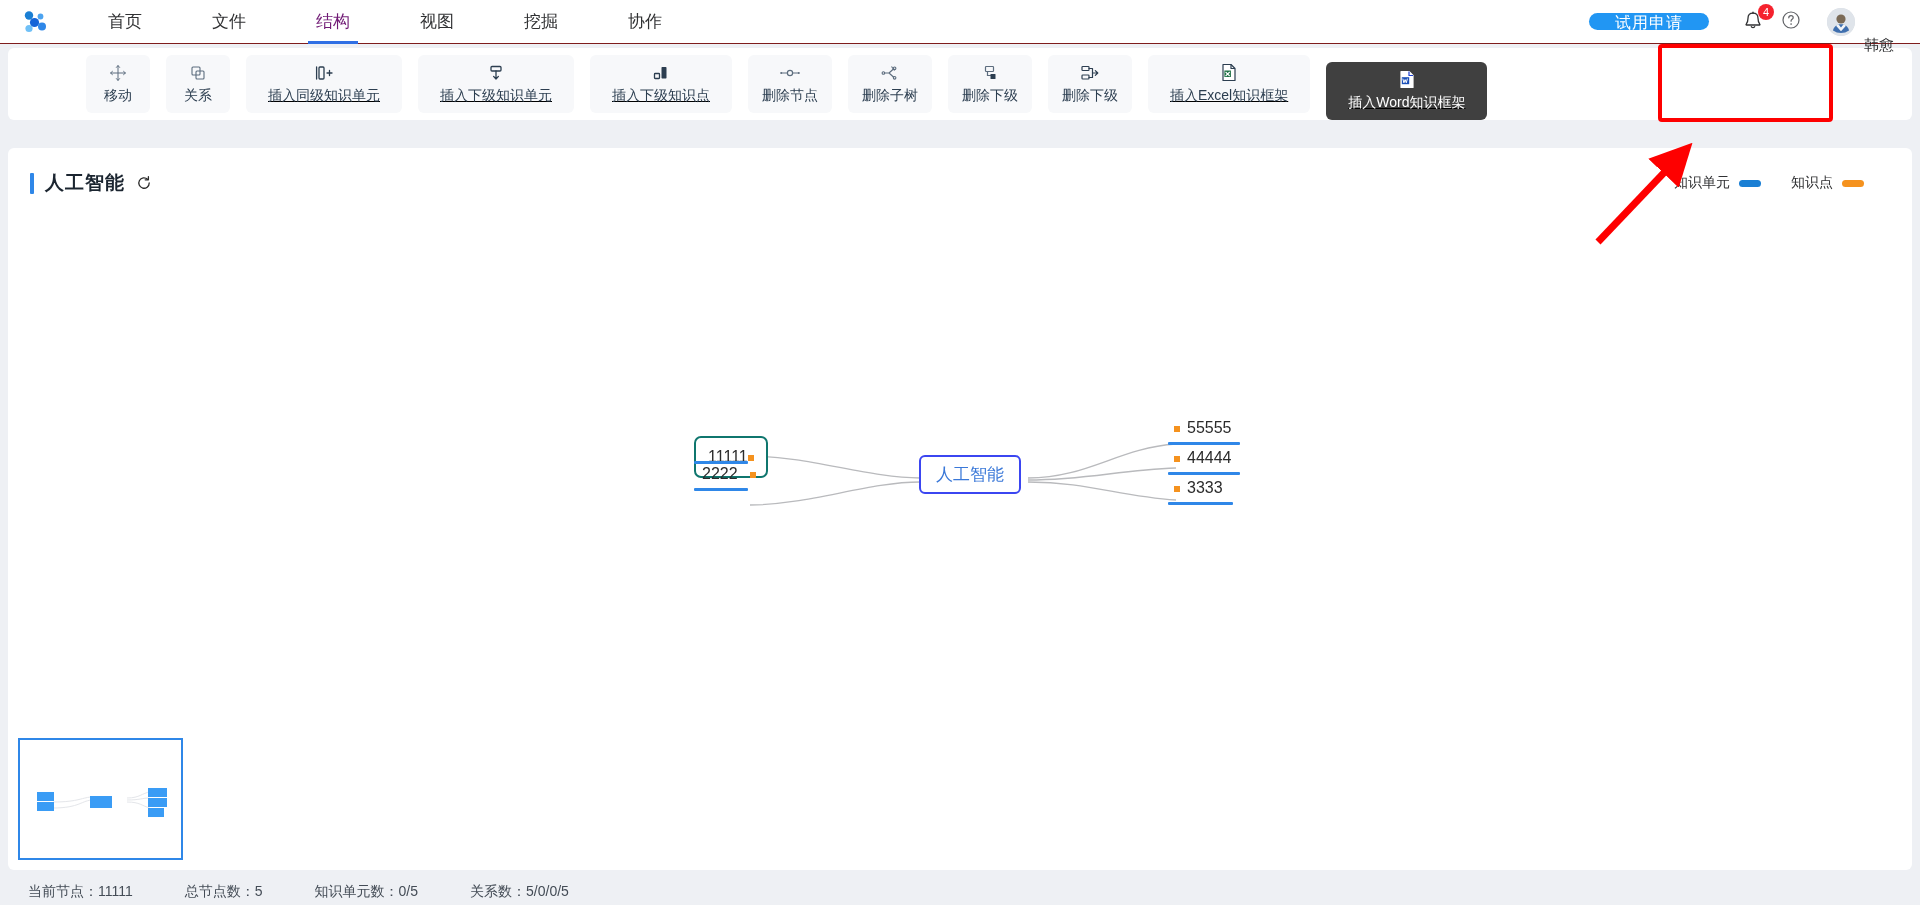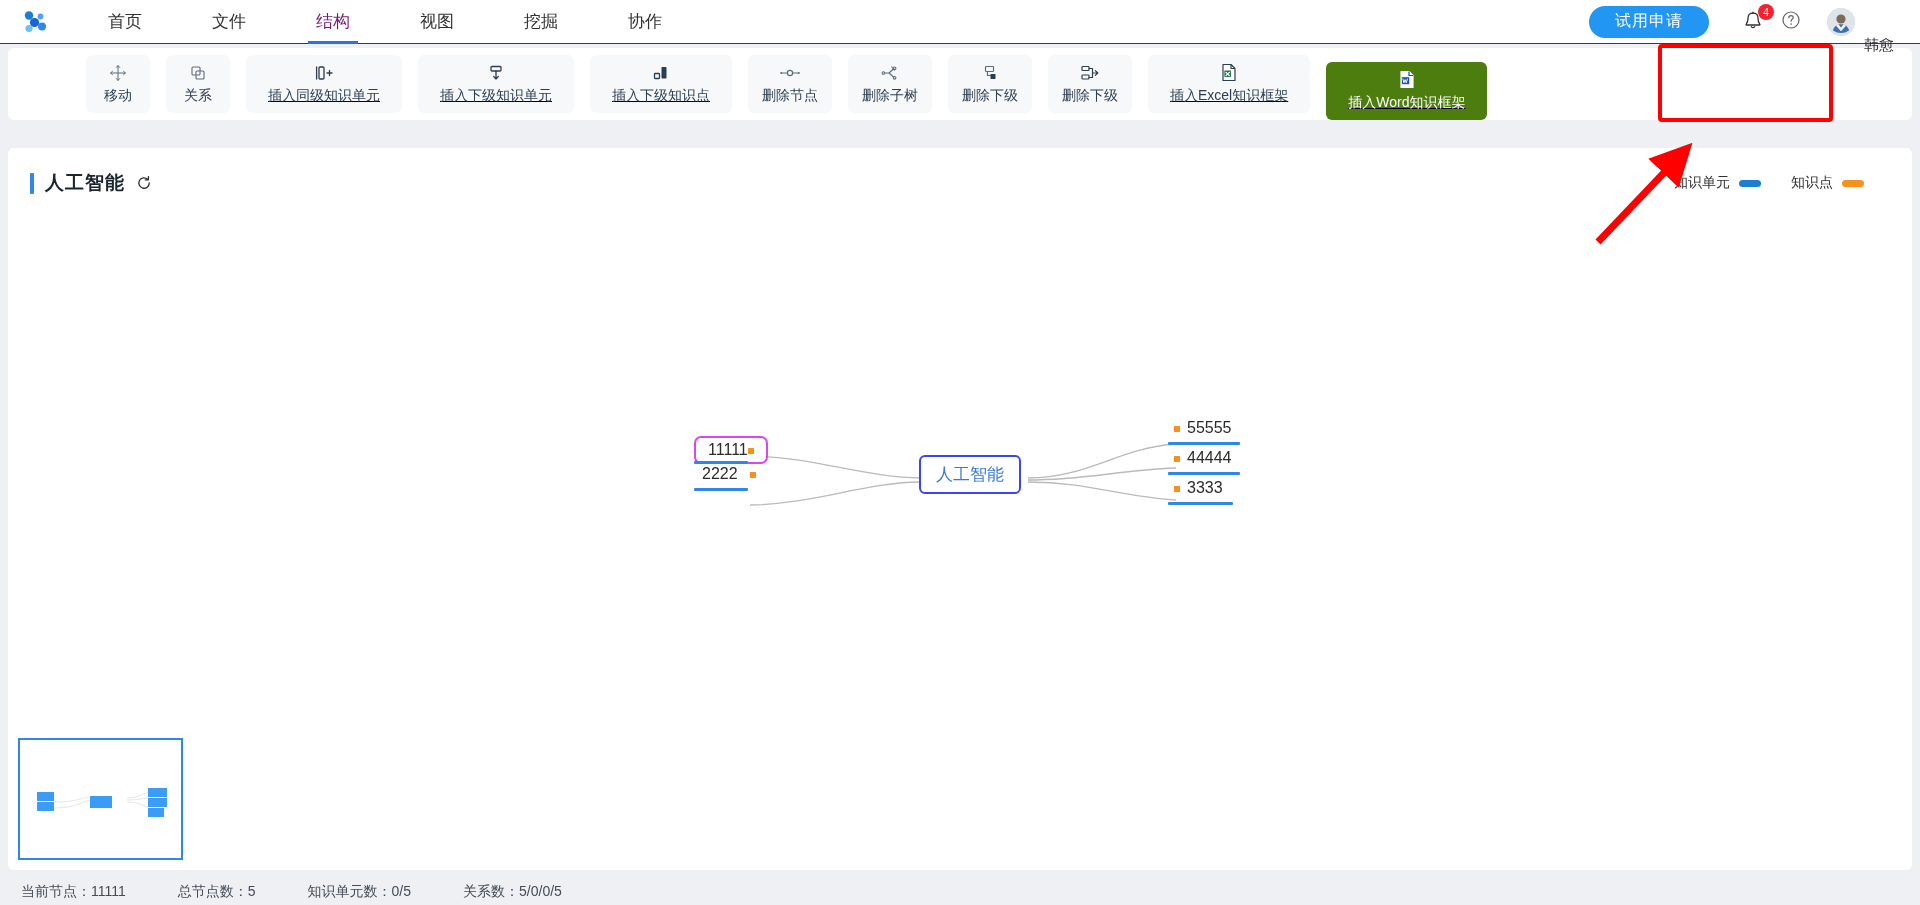--- a/index.html
+++ b/index.html
@@ -42,21 +42,21 @@
   }
   .nav-right {
     margin-left: auto; display: flex; align-items: center;
     padding-right: 26px; gap: 0;
   }
   .trial-btn {
     background: #2196f3;
     color: #fff;
     font-size: 16px;
     border: none; border-radius: 18px;
-    height: 32px; padding: 0 26px;
+    height: 17px; padding: 0 26px;
     cursor: pointer;
     white-space: nowrap;
     letter-spacing: 1px;
   }
   .bell-wrap { position: relative; margin-left: 34px; cursor: pointer; width: 22px; height: 24px;}
   .badge {
     position: absolute; top: -6px; right: -9px;
     background: #f5222d; color: #fff;
     font-size: 11px; line-height: 16px;
     min-width: 16px; height: 16px; padding: 0 4px;
@@ -93,21 +93,21 @@
     gap: 5px;
     padding: 0 14px;
     cursor: pointer;
     flex: 0 0 auto;
   }
   .tbtn .tlabel { font-size: 14px; color: #2c3e50; white-space: nowrap; }
   .tbtn .ticon { height: 19px; display: flex; align-items: center; }
   .tbtn.wide { padding: 0 22px; text-decoration: underline; }
   .tbtn.disabled { opacity: 1; }
   .tbtn.disabled .tlabel { color: #c6c9ce; }
-  .tbtn.primary { background: #4d7c0f; margin-top: 14px; }
+  .tbtn.primary { background: #404040; margin-top: 14px; }
   .tbtn.primary .tlabel { color: #fff; }
   .tbtn-highlight {
     position: absolute;
     left: 1658px; top: 44px;
     width: 175px; height: 78px;
     border: 4px solid #fe0000;
     border-radius: 4px;
     pointer-events: none;
     z-index: 30;
   }
@@ -148,23 +148,23 @@
   }
   .node-center {
     border: 2px solid #3b46f1;
     border-radius: 6px;
     color: #3a78d8;
     padding: 6px 15px;
     background: #fff;
     font-size: 17px;
   }
   .node-selected {
-    border: 2px solid #d946ef;
+    border: 2px solid #0f766e;
     border-radius: 7px;
-    padding: 3px 12px;
+    padding: 10px 12px;
     background: #fff;
   }
   .node-plain { padding: 3px 4px; }
   .node-underline {
     position: absolute;
     height: 3px;
     background: #2f87e8;
     border-radius: 1px;
   }
   .node-dot {
@@ -182,21 +182,21 @@
     background: #fff;
     border: 2px solid #2f87e8;
   }
 
   
   .statusbar {
     position: absolute; left: 0; bottom: 0;
     width: 1920px; height: 26px;
     background: #eef0f4;
     display: flex; align-items: center;
-    padding-left: 21px;
+    padding-left: 28px;
     gap: 52px;
   }
   .status-item { font-size: 14px; color: #444c56; white-space: nowrap; }
 
   
   .red-arrow { position: absolute; left: 1590px; top: 140px; z-index: 25; pointer-events: none; }
 </style>
 </head>
 <body>
 

